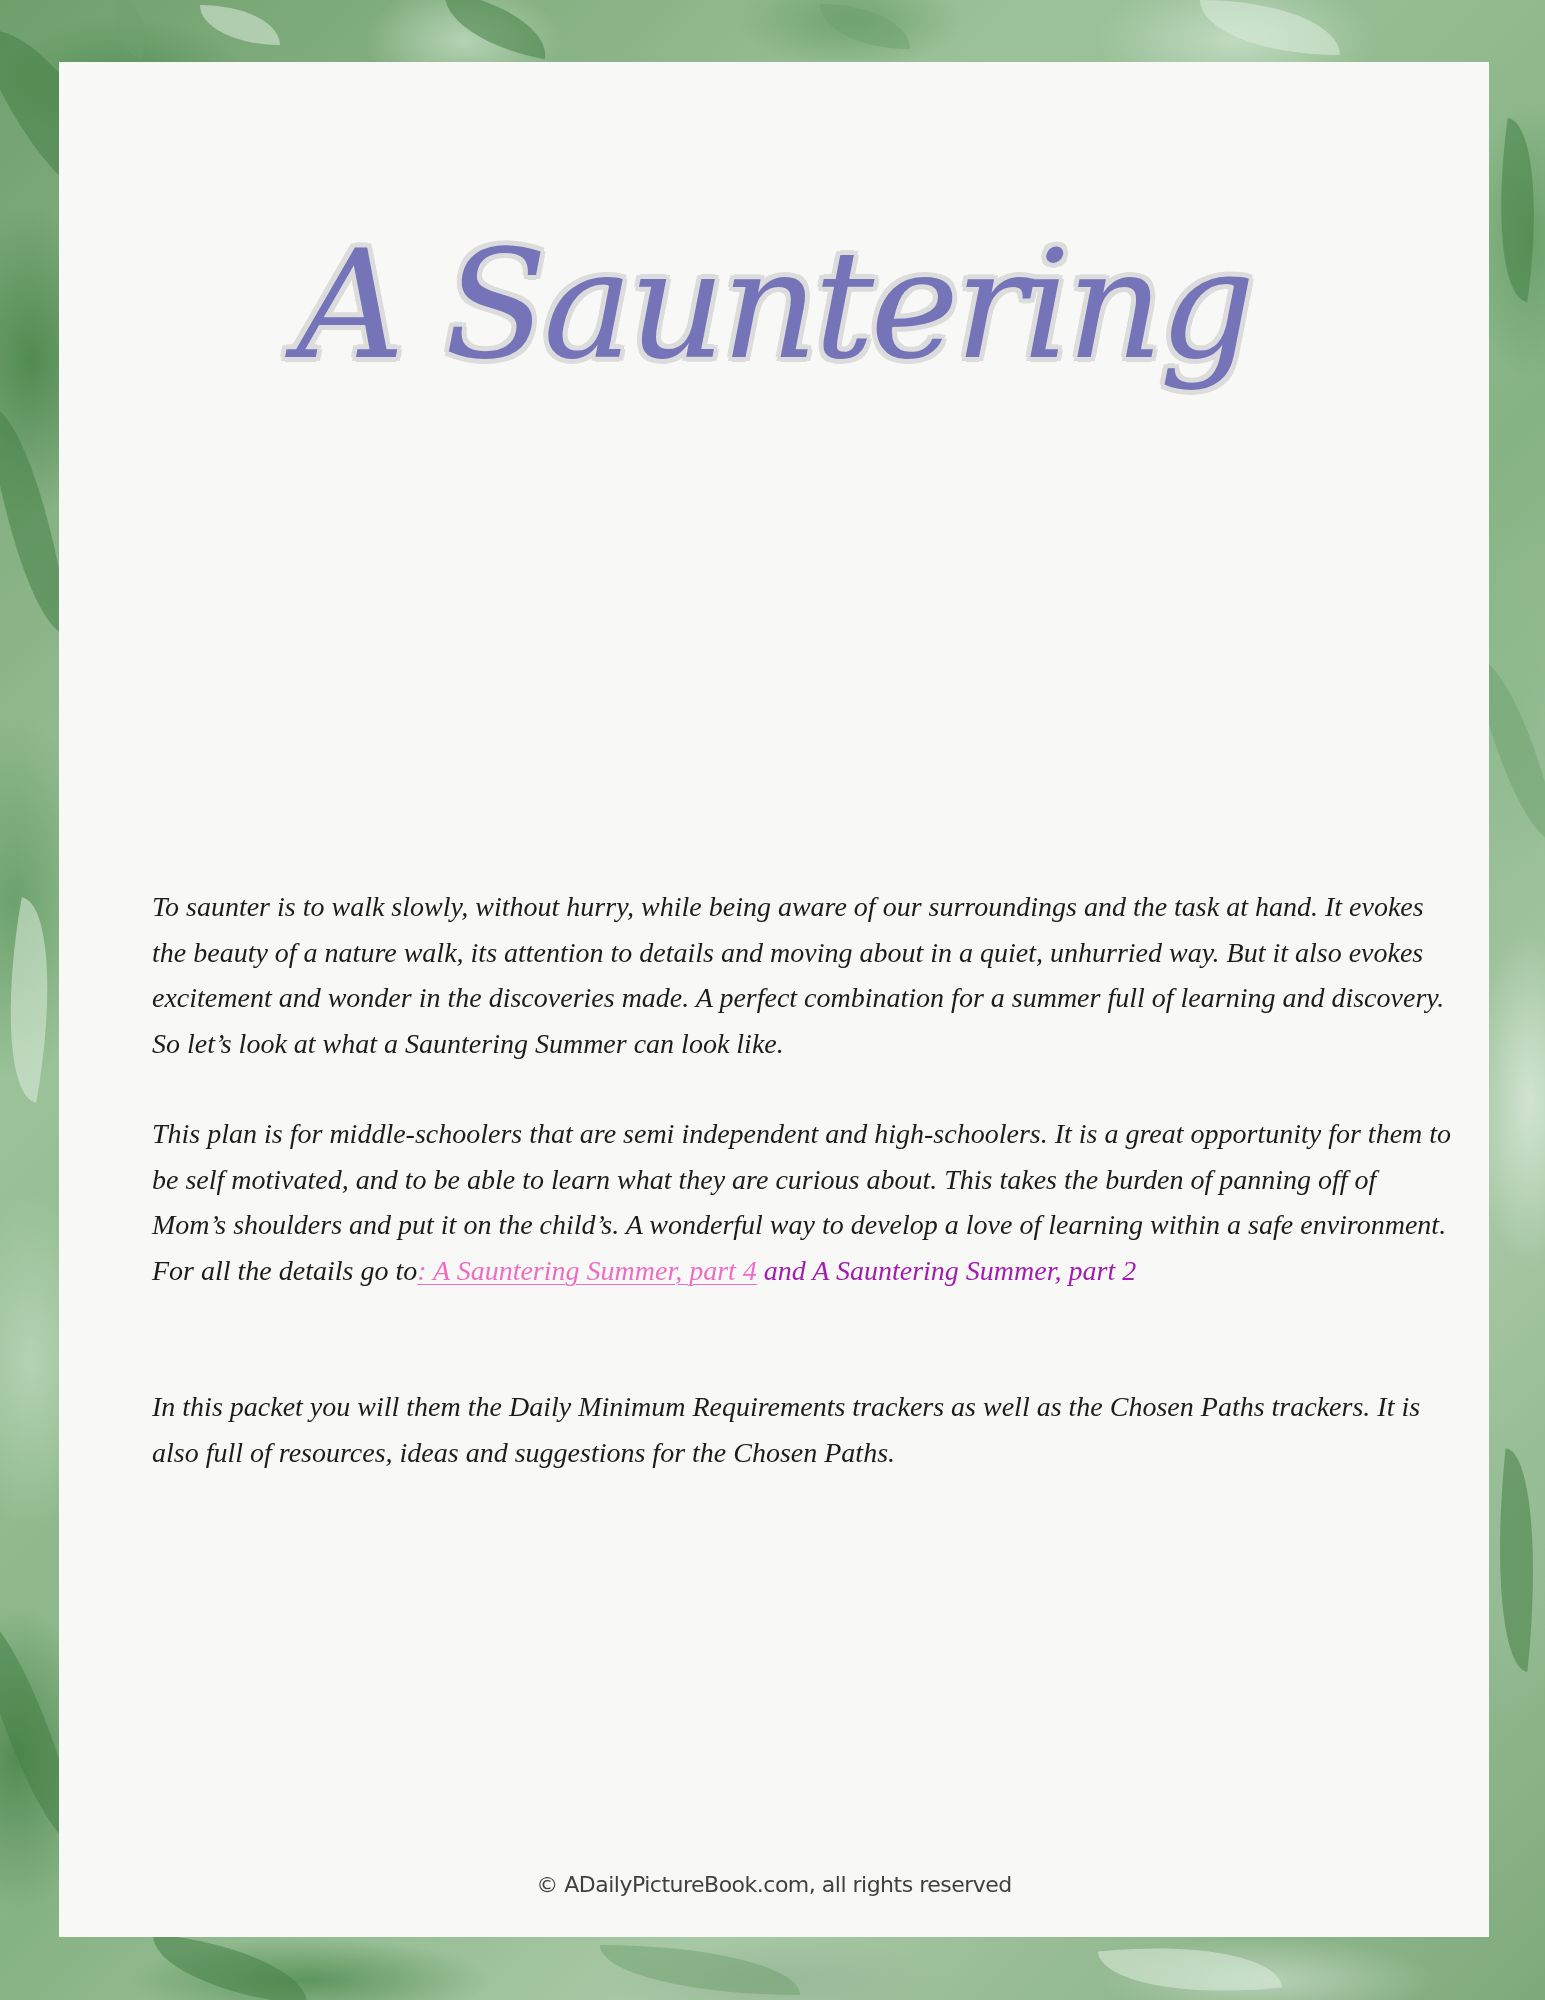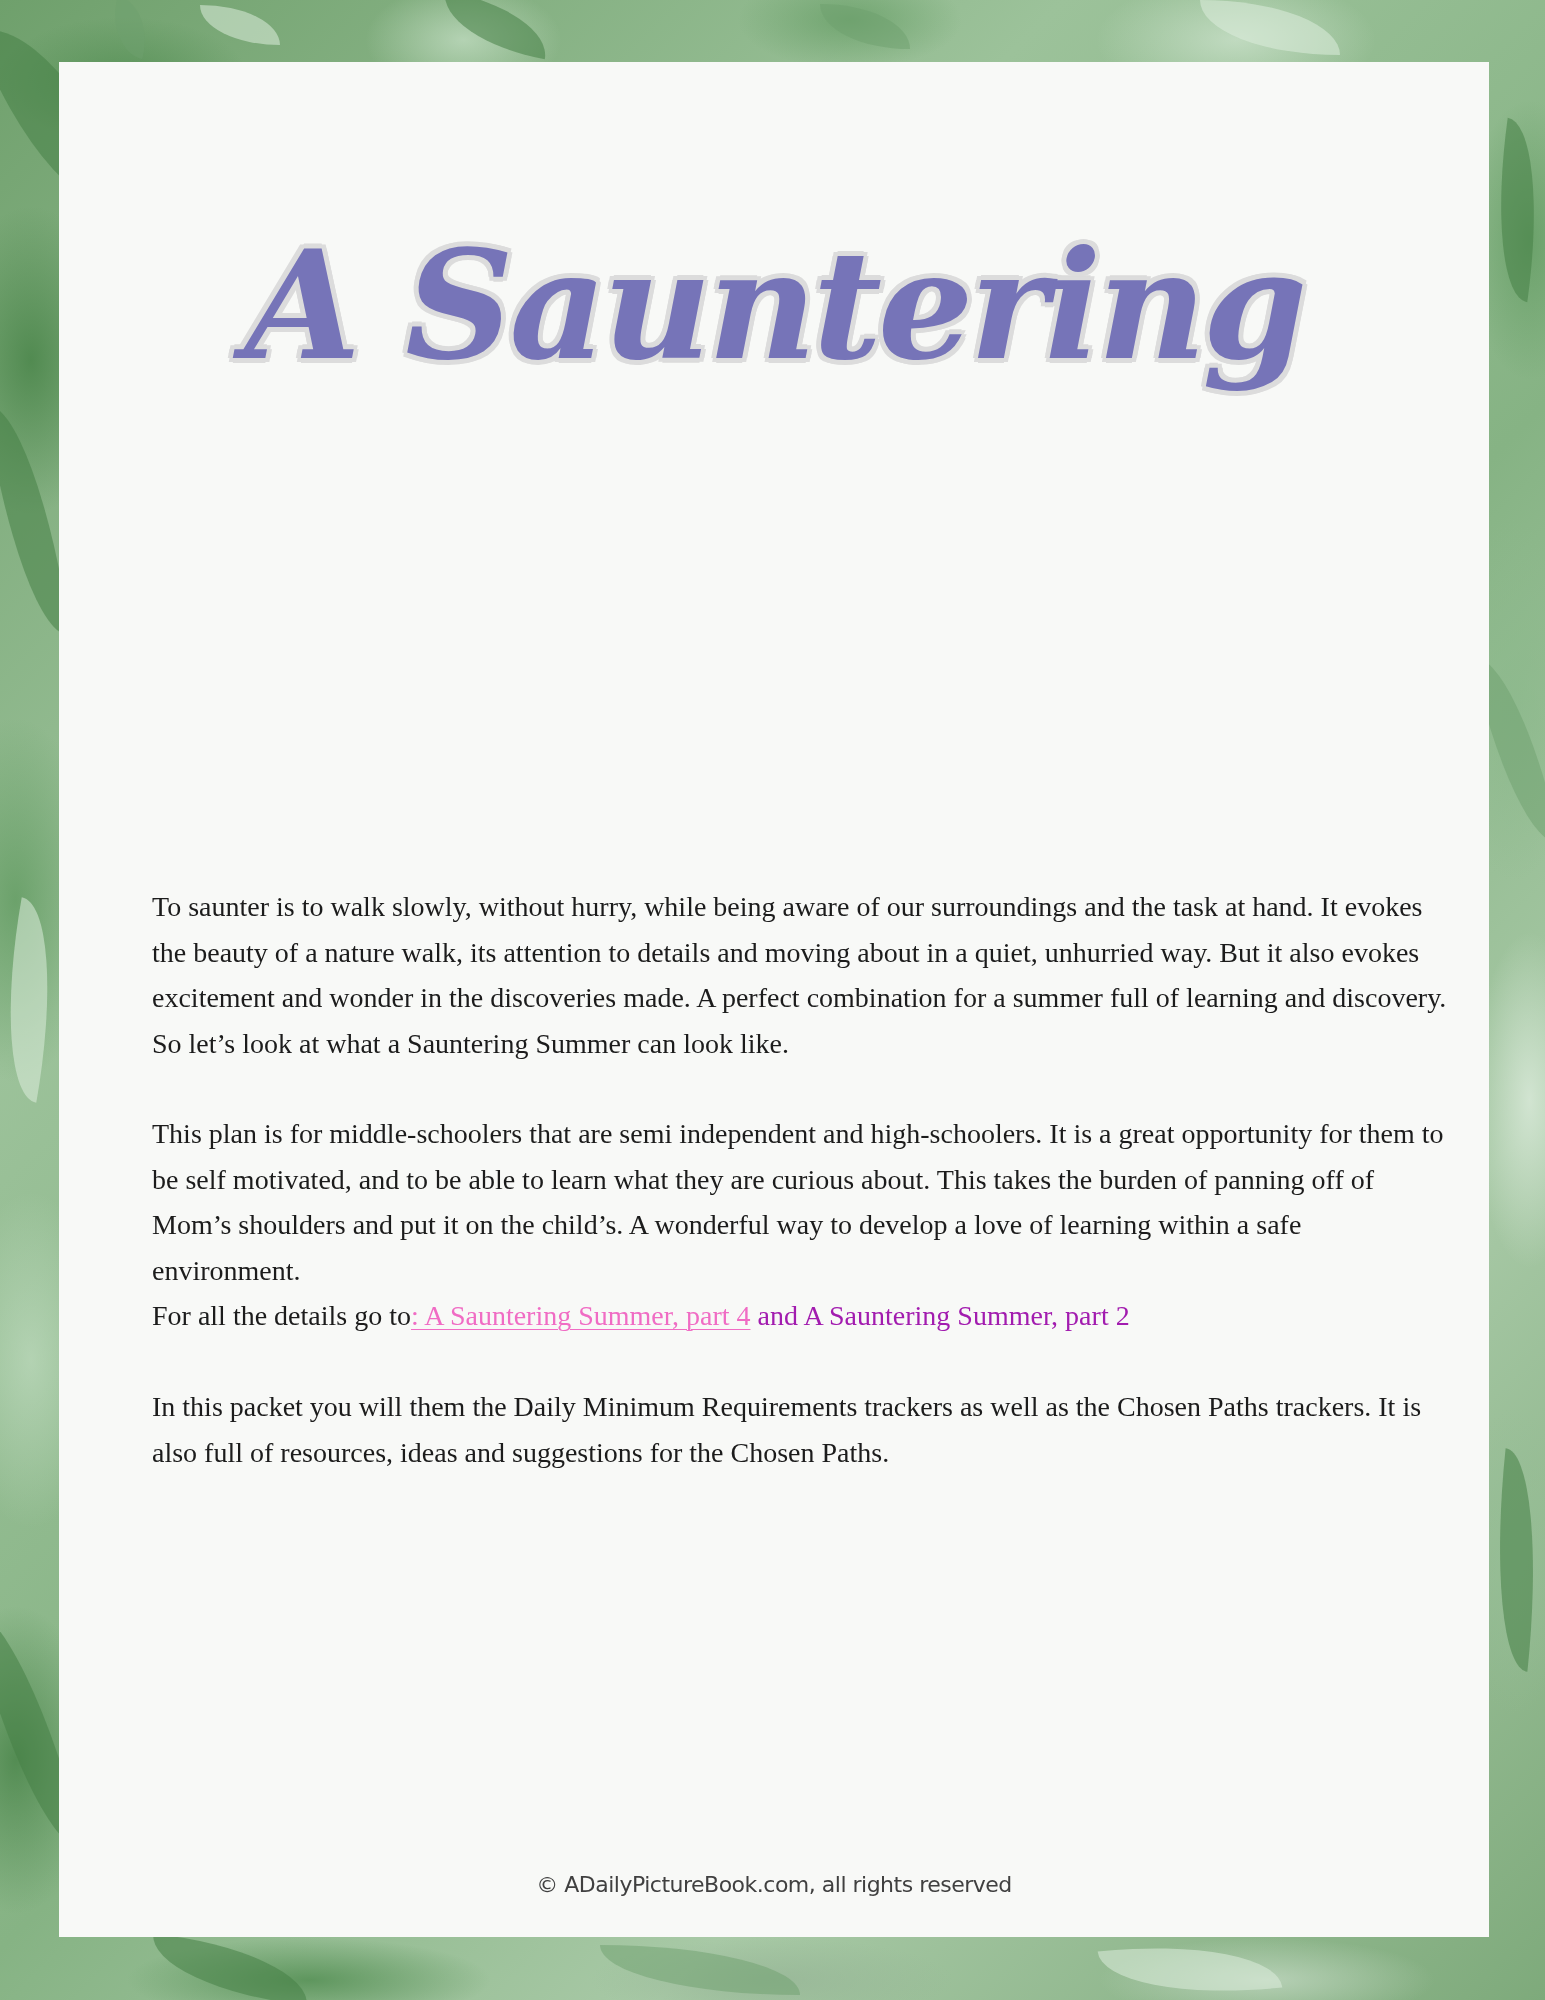--- a/index.html
+++ b/index.html
@@ -50,21 +50,21 @@
       height: 1875px;
       background: #f8f9f7;
     }
     .title {
       position: absolute;
       left: 0;
       width: 100%;
       text-align: center;
       font-family: "DejaVu Serif", serif;
       font-style: italic;
-      font-weight: bold;
+      font-weight: normal;
       color: #7674b8;
       font-size: 150px;
       line-height: 1;
       letter-spacing: -4px;
       text-shadow:
         -4px -4px 0 #dcdcdc, 4px -4px 0 #dcdcdc,
         -4px 4px 0 #dcdcdc, 4px 4px 0 #dcdcdc,
         0 5px 0 #dcdcdc, 5px 0 0 #dcdcdc,
         0 -5px 0 #dcdcdc, -5px 0 0 #dcdcdc;
     }
@@ -75,20 +75,21 @@
       position: absolute;
       left: 93px;
       width: 1300px;
       font-family: "Liberation Serif", serif;
       font-size: 28px;
       line-height: 45.5px;
       color: #1c1c1c;
     }
     .body-text p {
       margin: 0;
+      font-style: italic;
     }
     .para1 { top: 822px; }
     .para2 { top: 1049px; }
     .para3 { top: 1322px; }
 
     .link {
       color: #f06cc4;
       text-decoration: underline;
       text-decoration-thickness: 1px;
       text-underline-offset: 4px;

